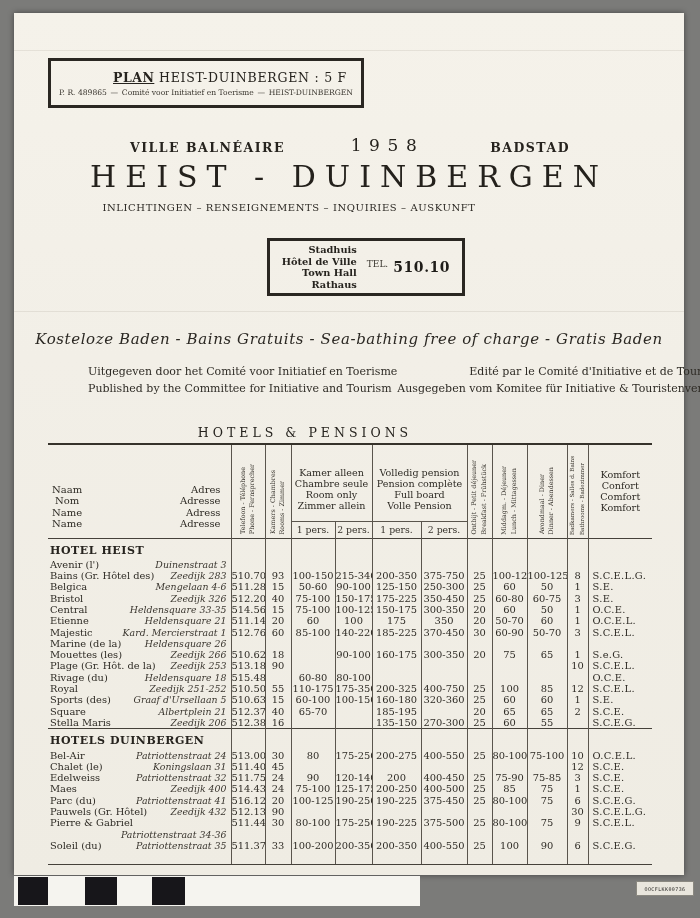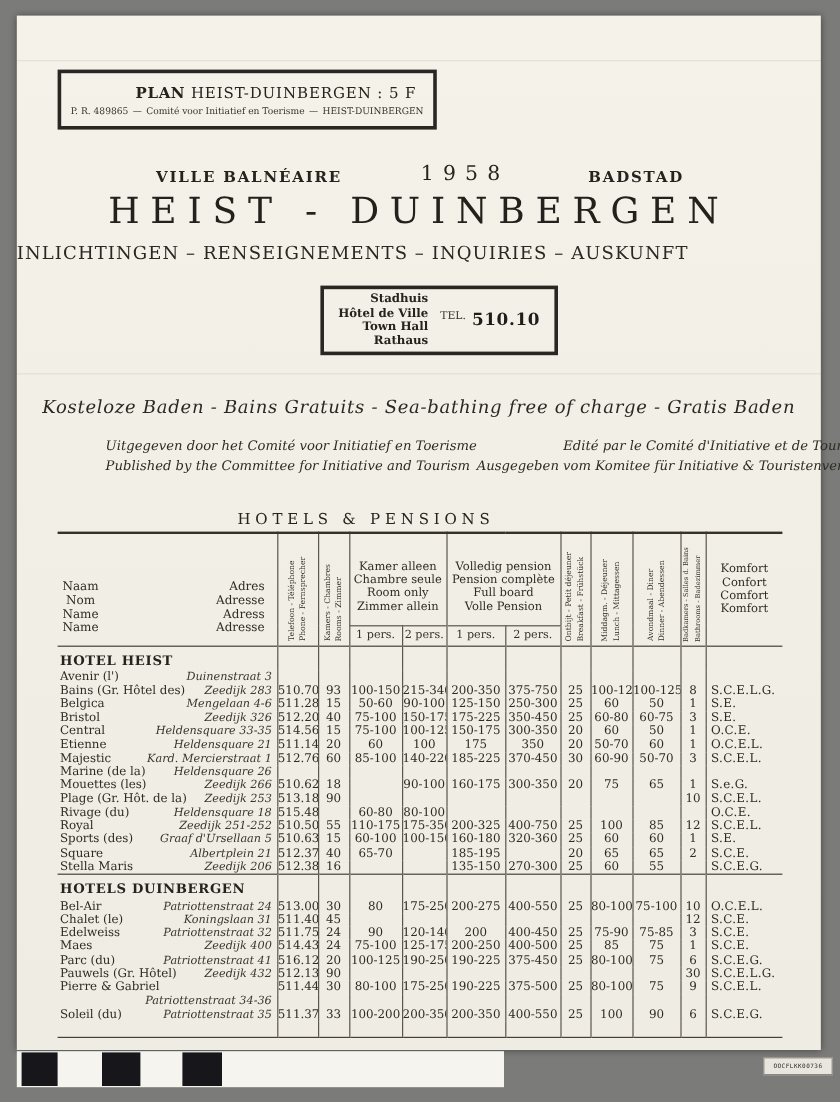--- a/index.html
+++ b/index.html
@@ -15,49 +15,49 @@
     box-shadow:0 0 6px rgba(0,0,0,.45);
   }
   .crease{position:absolute;left:0;width:100%;height:1px;background:rgba(90,80,60,.10);}
   
   .stamp{
     position:absolute;left:34px;top:45px;width:316px;height:50px;
     border:3px solid #2a2722;box-sizing:border-box;
     display:flex;flex-direction:column;justify-content:center;
   }
   .stamp-l1{font-size:12.5px;letter-spacing:.06em;text-align:center;padding-left:48px;white-space:nowrap;color:#26231e;}
-  .stamp-l1 b{letter-spacing:.04em;}
+  .stamp-l1 b{letter-spacing:.04em;text-decoration:underline;}
   .stamp-l2{display:flex;justify-content:space-between;align-items:baseline;font-size:7.6px;padding:3px 8px 0 8px;color:#3a362f;white-space:nowrap;}
   
   .mast-row1{position:absolute;left:116px;top:122px;width:440px;display:flex;justify-content:space-between;align-items:flex-end;}
   .mast-side{font-size:12.5px;font-weight:bold;letter-spacing:.12em;color:#26231e;}
   .mast-year{font-size:17px;letter-spacing:.45em;color:#26231e;}
   .main-title{
     position:absolute;left:0;top:146px;width:670px;text-align:center;
     font-size:30px;letter-spacing:.30em;color:#24211c;white-space:nowrap;
   }
-  .subtitle{position:absolute;left:0;top:189px;width:550px;text-align:center;font-size:15px;letter-spacing:.06em;color:#2b2823;white-space:nowrap;}
+  .subtitle{position:absolute;left:0;top:189px;width:550px;text-align:center;font-size:10px;letter-spacing:.06em;color:#2b2823;white-space:nowrap;}
   
   .telbox{
     position:absolute;left:253px;top:225px;width:198px;height:58px;
     border:3px solid #2a2722;box-sizing:border-box;
     display:flex;align-items:center;justify-content:center;gap:10px;
   }
   .telbox .names{text-align:right;font-size:9.8px;font-weight:bold;line-height:11.5px;color:#26231e;}
   .telbox .tel{display:flex;align-items:flex-start;gap:5px;}
   .telbox .tel-label{font-size:9px;color:#3a362f;}
   .telbox .tel-number{font-size:14px;font-weight:bold;letter-spacing:.04em;color:#1f1d19;}
   
   .free-bathing{
     position:absolute;left:0;top:317px;width:670px;text-align:center;
     font-style:italic;font-size:15px;letter-spacing:.04em;color:#2b2823;white-space:nowrap;
   }
   
   .publisher{position:absolute;left:74px;top:351px;width:524px;display:flex;justify-content:space-between;}
-  .publisher .blk{font-size:11px;line-height:16.5px;color:#2e2b25;white-space:nowrap;font-style:italic;}
+  .publisher .blk{font-size:11px;line-height:16.5px;color:#2e2b25;white-space:nowrap;}
   .publisher .blk.right{text-align:right;}
   .hp-title{position:absolute;left:0;top:412px;width:582px;text-align:center;font-size:12.5px;letter-spacing:.32em;color:#26231e;}
   
   .tablewrap{position:absolute;left:34px;top:430px;width:604px;}
   table{border-collapse:collapse;table-layout:fixed;width:604px;}
   th,td{padding:0;margin:0;font-weight:normal;vertical-align:bottom;overflow:hidden;}
   .vline{border-left:1px solid #5a554d;}
   thead tr.r1{height:77px;border-top:2px solid #36322b;}
   thead tr.r2{height:17px;}
   th{color:#2e2b25;}

